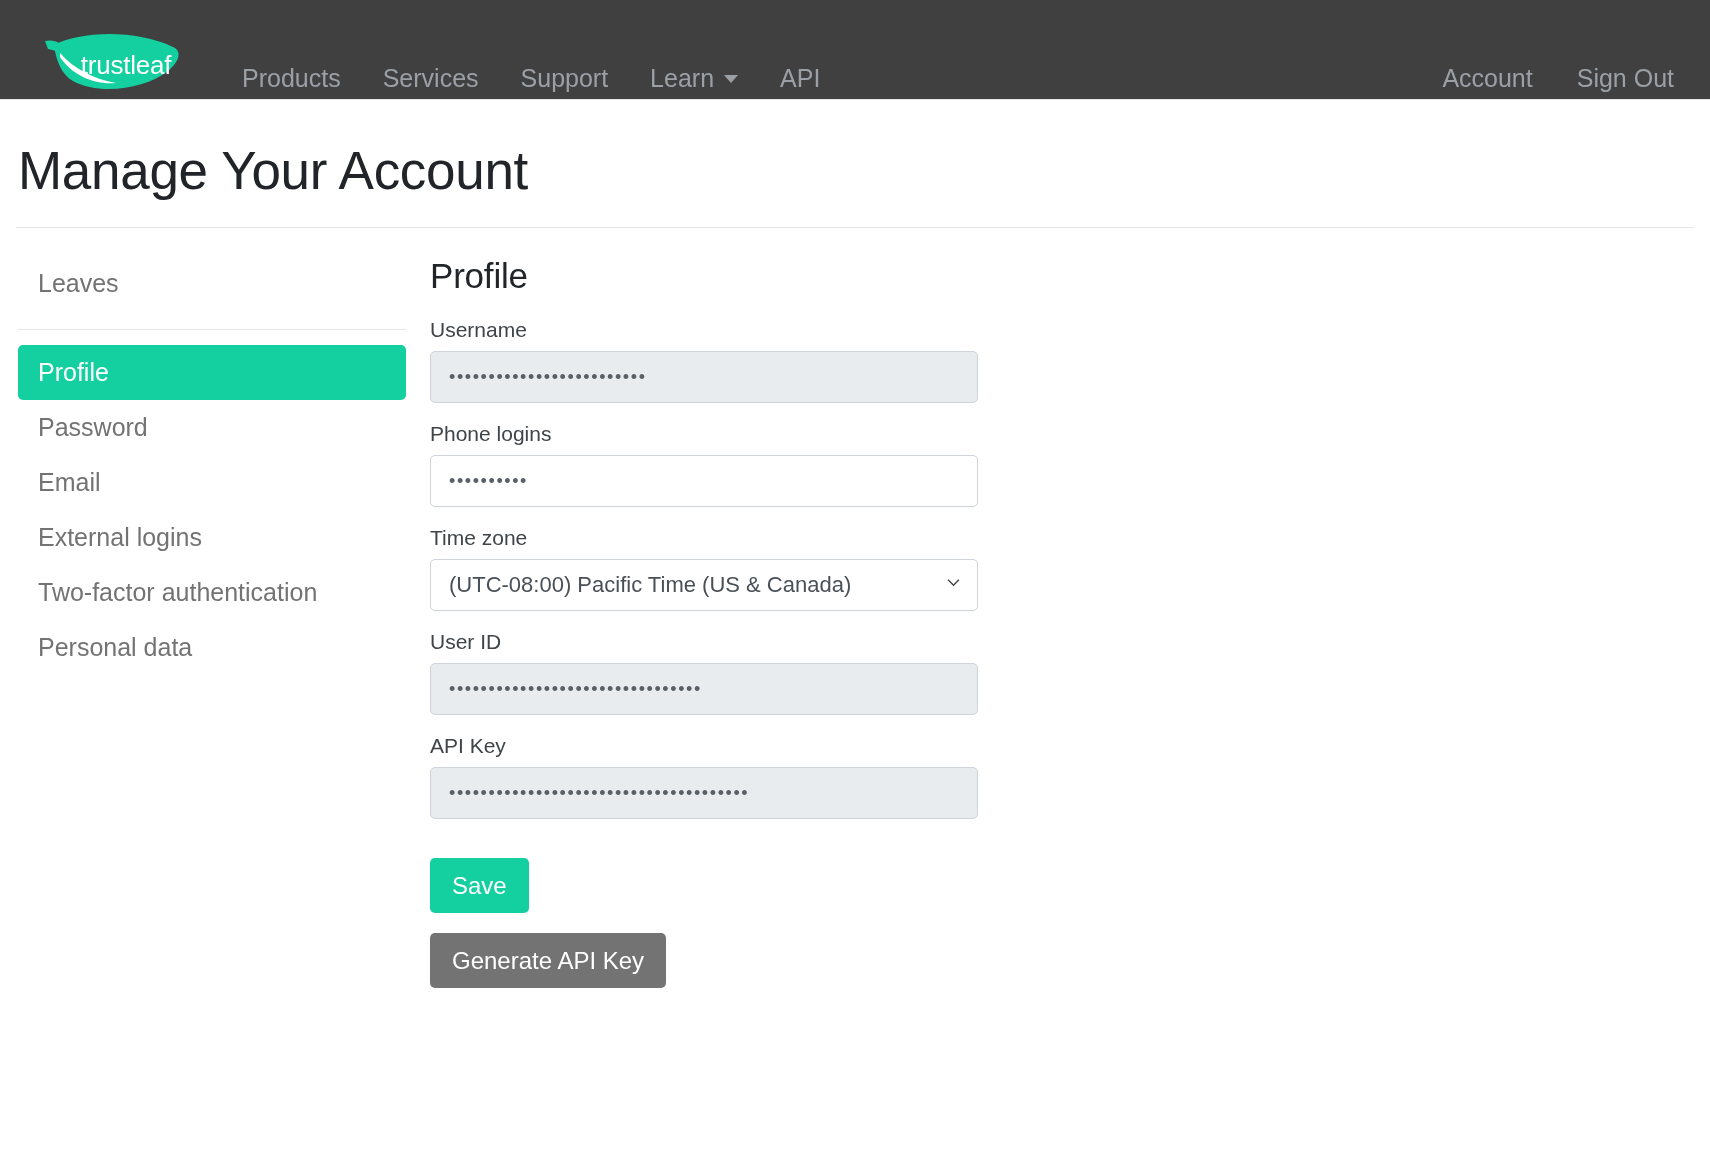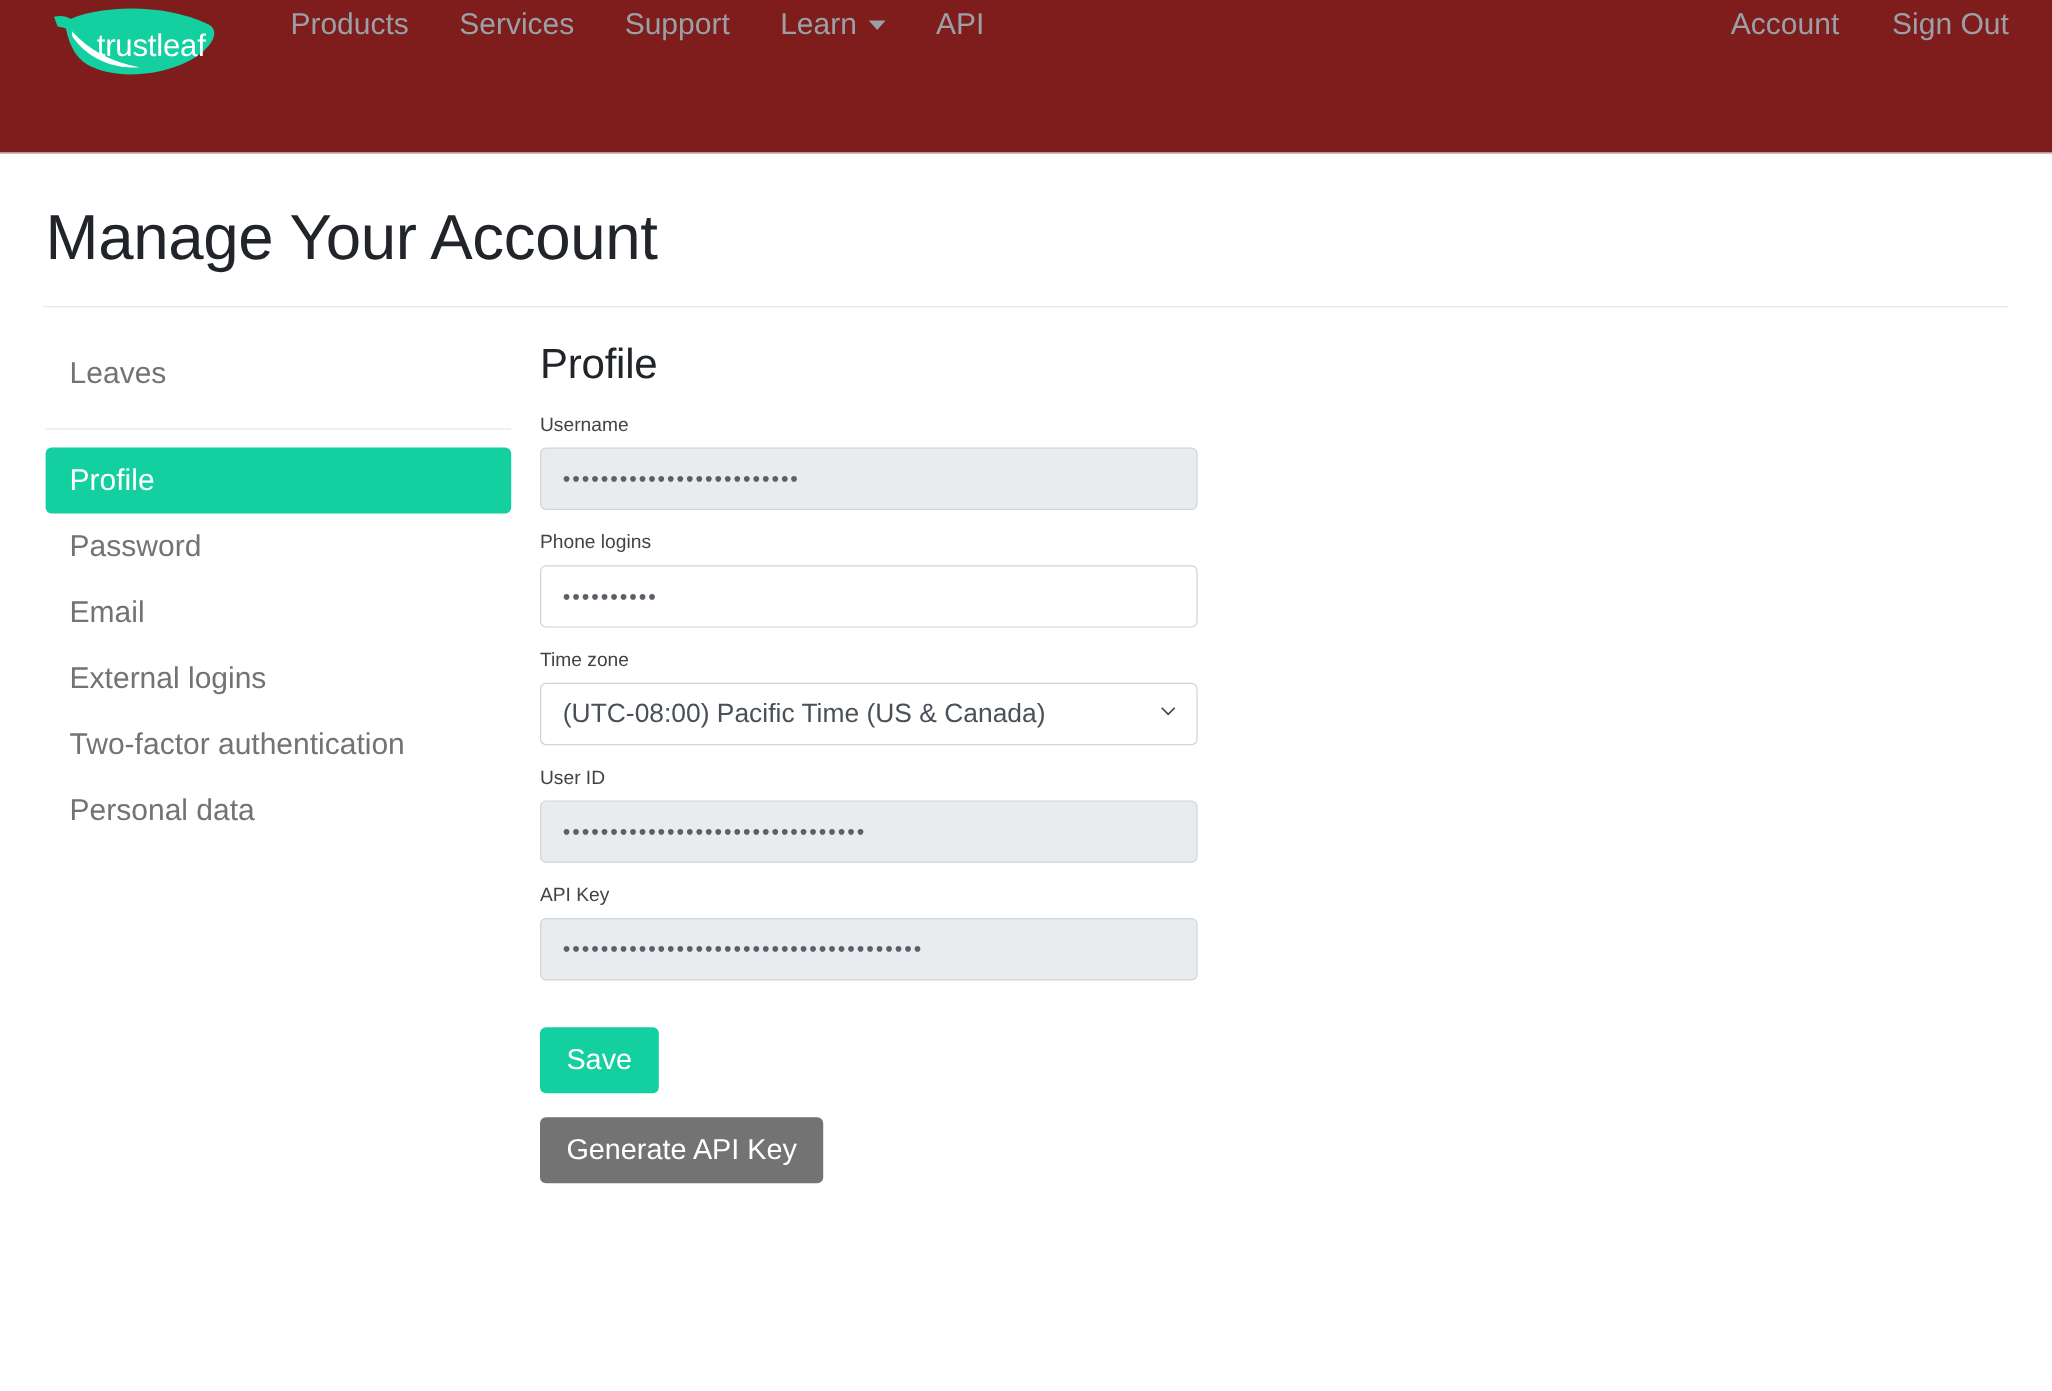--- a/index.html
+++ b/index.html
@@ -11,25 +11,25 @@
   }
   body {
     width: 1710px;
     min-height: 1159px;
     color: #212529;
     -webkit-font-smoothing: antialiased;
   }
 
   
   .navbar {
-    height: 128px;
-    background: #7f1d1d;
+    height: 100px;
+    background: #404040;
     border-bottom: 1px solid #e4e6e8;
     display: flex;
-    align-items: flex-start;
+    align-items: flex-end;
     padding: 0 28px 0 40px;
     position: relative;
   }
   .brand {
     display: block;
     width: 150px;
     height: 72px;
     margin-right: 52px;
     flex: 0 0 auto;
     position: relative;
@@ -77,21 +77,21 @@
 
   .nav-right {
     margin-left: auto;
     display: flex;
     align-items: center;
   }
   .nav-right .nav-link { padding: 6px 22px; }
   .nav-right .nav-link:last-child { padding-right: 8px; }
 
   
-  .page-wrap { padding: 0 36px; }
+  .page-wrap { padding: 0 16px; }
   .page-title {
     font-size: 53px;
     font-weight: 400;
     color: #212529;
     margin: 40px 0 26px 2px;
     letter-spacing: -0.3px;
   }
   .title-rule {
     height: 1px;
     background: #e4e6e8;
@@ -140,21 +140,21 @@
   .section-title {
     font-size: 35px;
     font-weight: 400;
     color: #212529;
     margin: 0 0 22px 0;
     letter-spacing: -0.2px;
   }
   .field { margin-bottom: 19px; }
   .field-label {
     display: block;
-    font-size: 16px;
+    font-size: 21px;
     color: #3f4448;
     margin-bottom: 9px;
   }
   .control {
     width: 548px;
     height: 52px;
     border: 1px solid #ced4da;
     border-radius: 5px;
     background: #ffffff;
     font-size: 22px;

